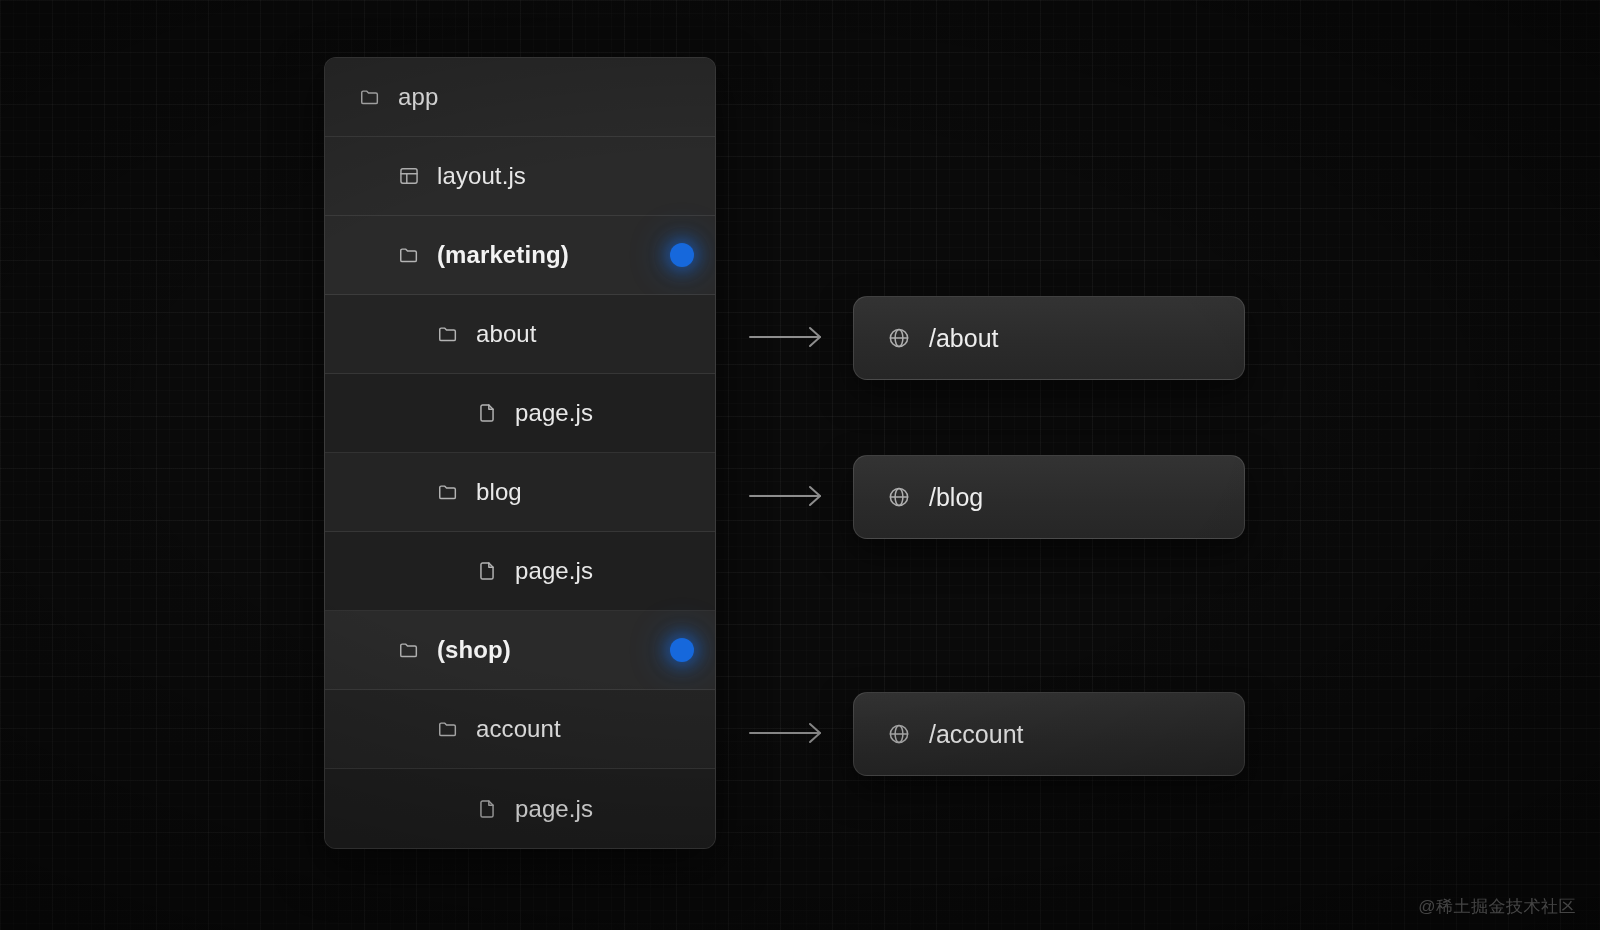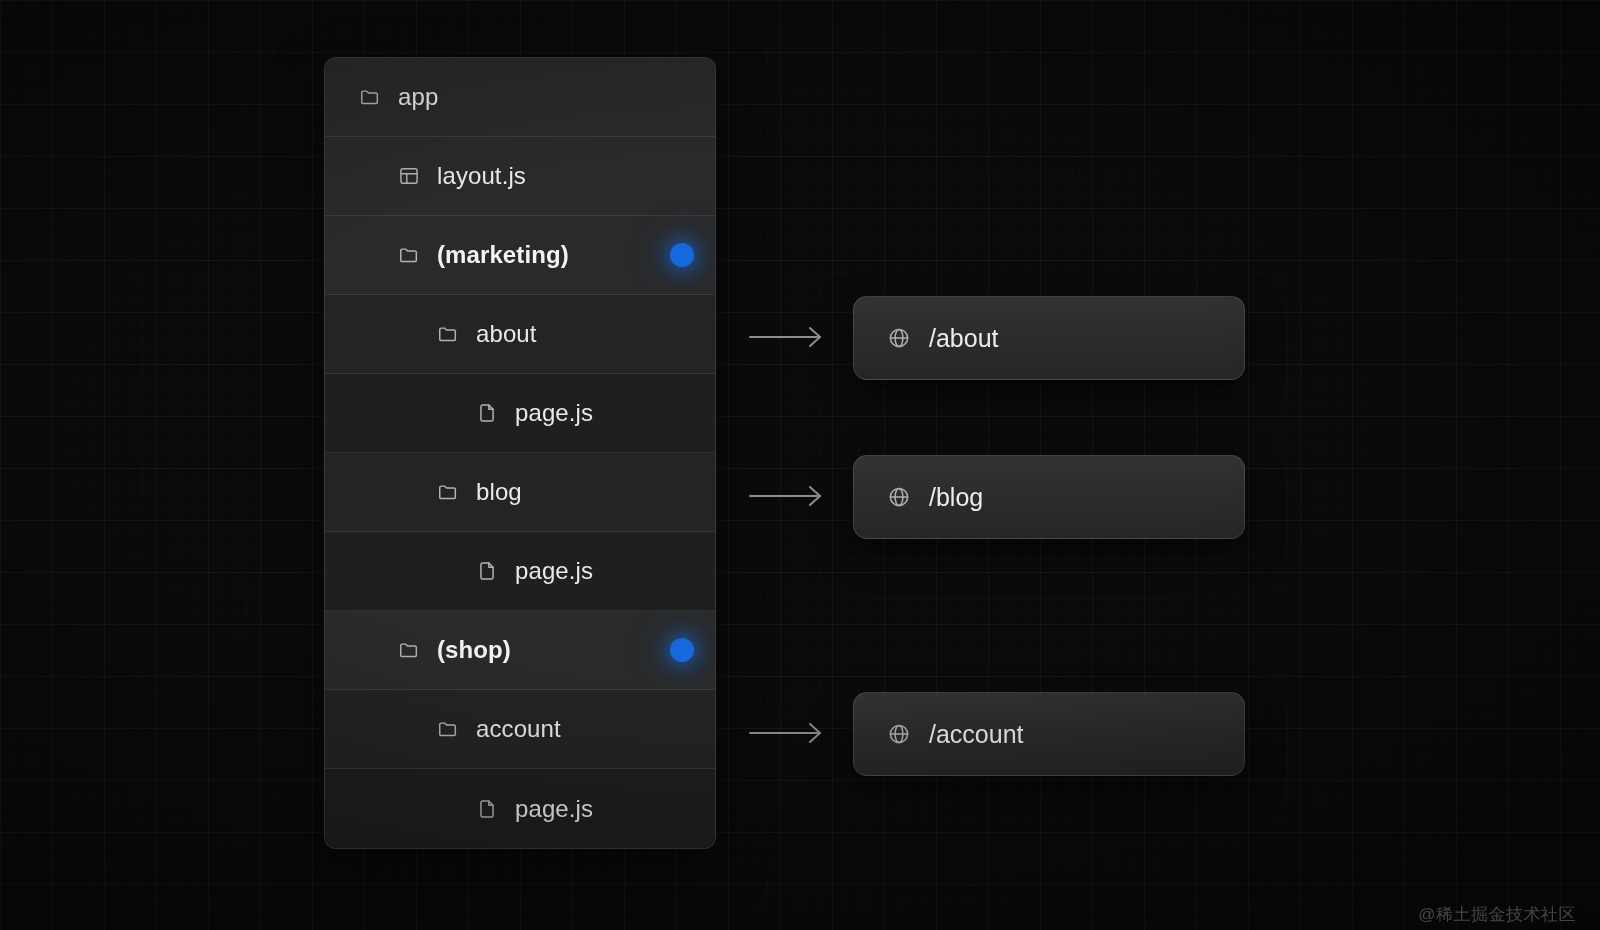--- a/index.html
+++ b/index.html
@@ -100,21 +100,21 @@
   .card .gico svg { display:block; width:24px; height:24px; }
   .card .ctext {
     margin-left:18px;
     font-size:25px;
     color:#ededed;
     white-space:nowrap;
   }
 
   
   #watermark {
-    position:absolute; right:24px; bottom:4px;
+    position:absolute; right:24px; bottom:12px;
     font-size:17px;
     color:rgba(190,190,190,0.34);
     letter-spacing:.5px;
     white-space:nowrap;
   }
 </style>
 </head>
 <body>
 
 <div id="stage">

